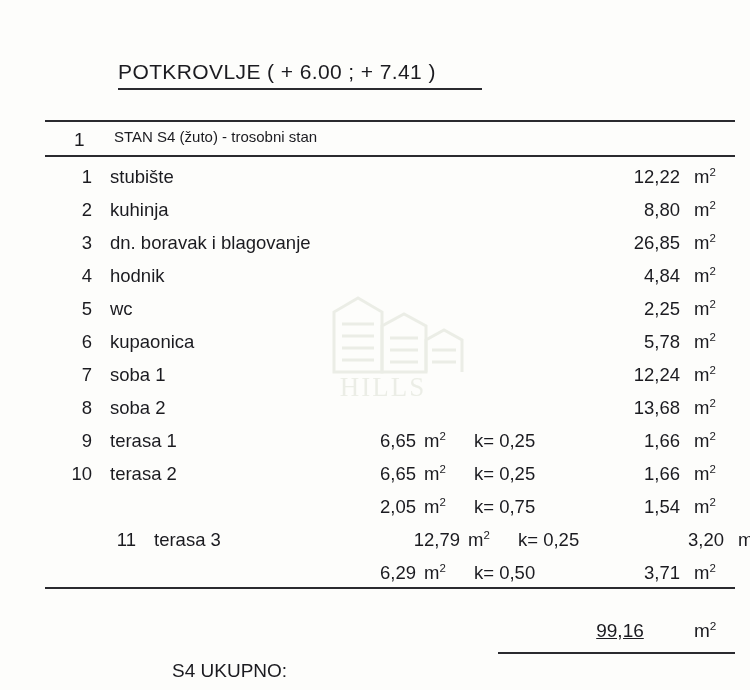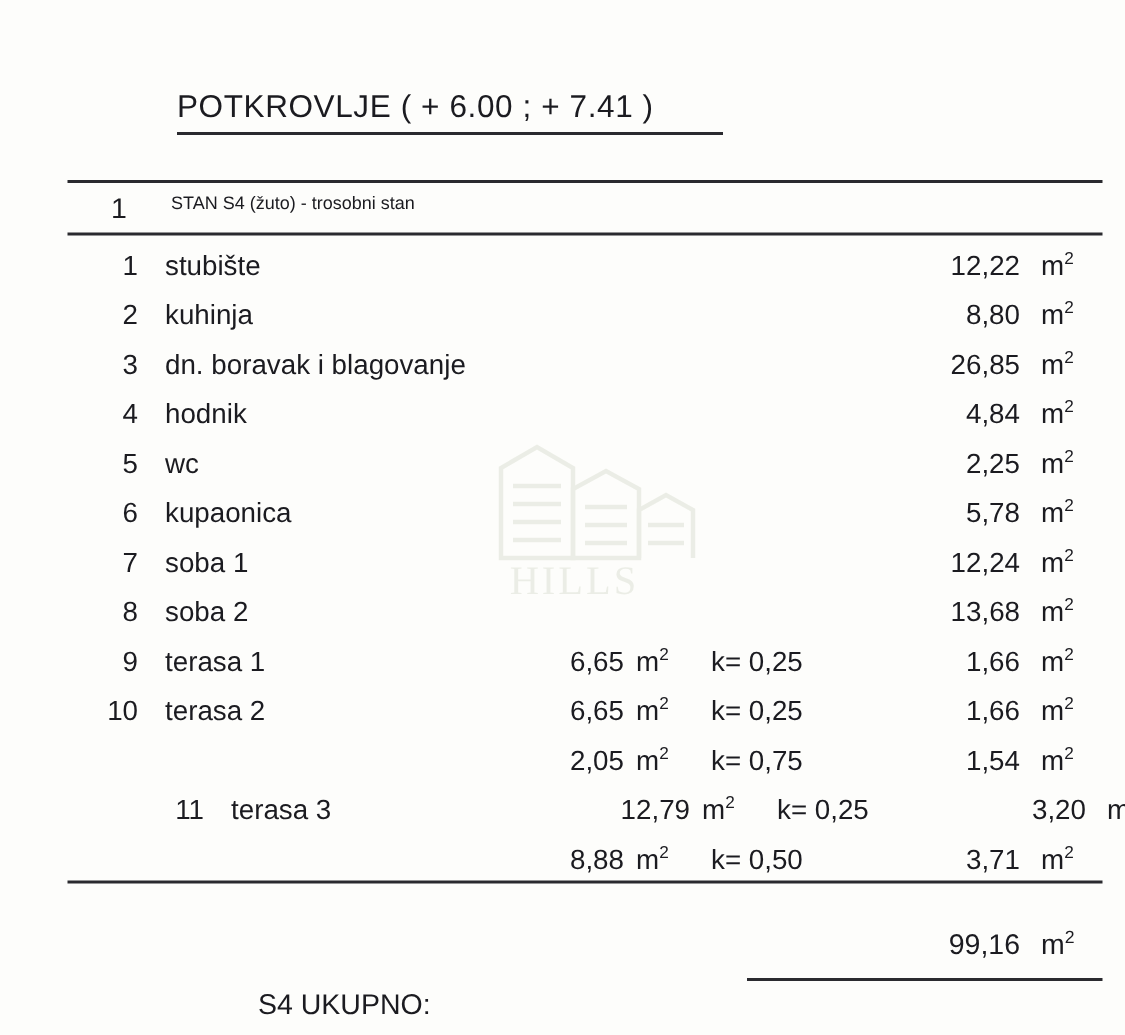--- a/index.html
+++ b/index.html
@@ -76,21 +76,21 @@
   .section-no {
     position: absolute;
     left: 74px;
     top: 113px;
     font-size: 19px;
   }
   .section-title {
     position: absolute;
     left: 114px;
     top: 112px;
-    font-size: 12px;
+    font-size: 15px;
     white-space: nowrap;
   }
   .rule {
     position: absolute;
     background: #2a2a2f;
     height: 1.6px;
   }
   .rule-top {
     left: 45px;
     top: 104px;
@@ -181,23 +181,24 @@
     left: 172px;
     top: 604px;
     font-size: 19px;
     white-space: nowrap;
     margin-top: 40px;
   }
   .total-value {
     position: absolute;
     left: 560px;
     width: 120px;
-    text-align: right;
+    text-align: center;
     top: 604px;
     font-size: 19px;
+    text-decoration: underline;
   }
   .total-unit {
     position: absolute;
     left: 694px;
     top: 604px;
     font-size: 19px;
   }
 </style>
 </head>
 <body>
@@ -325,21 +326,21 @@
           <div class="c-name">terasa 3</div>
           <div class="c-gross">12,79</div>
           <div class="c-gross-unit"><span>m</span><sup>2</sup></div>
           <div class="c-coef">k= 0,25</div>
           <div class="c-area">3,20</div>
           <div class="c-unit"><span>m</span><sup>2</sup></div>
         </div>
         <div class="row" style="top: 542px;">
           <div class="c-no"></div>
           <div class="c-name"></div>
-          <div class="c-gross">8,88</div>
+          <div class="c-gross">6,29</div>
           <div class="c-gross-unit"><span>m</span><sup>2</sup></div>
           <div class="c-coef">k= 0,50</div>
           <div class="c-area">3,71</div>
           <div class="c-unit"><span>m</span><sup>2</sup></div>
         </div>
       </div>
 
     <div class="rule rule-bottom"></div>
 
     <div class="total-label">S4 UKUPNO:</div>

